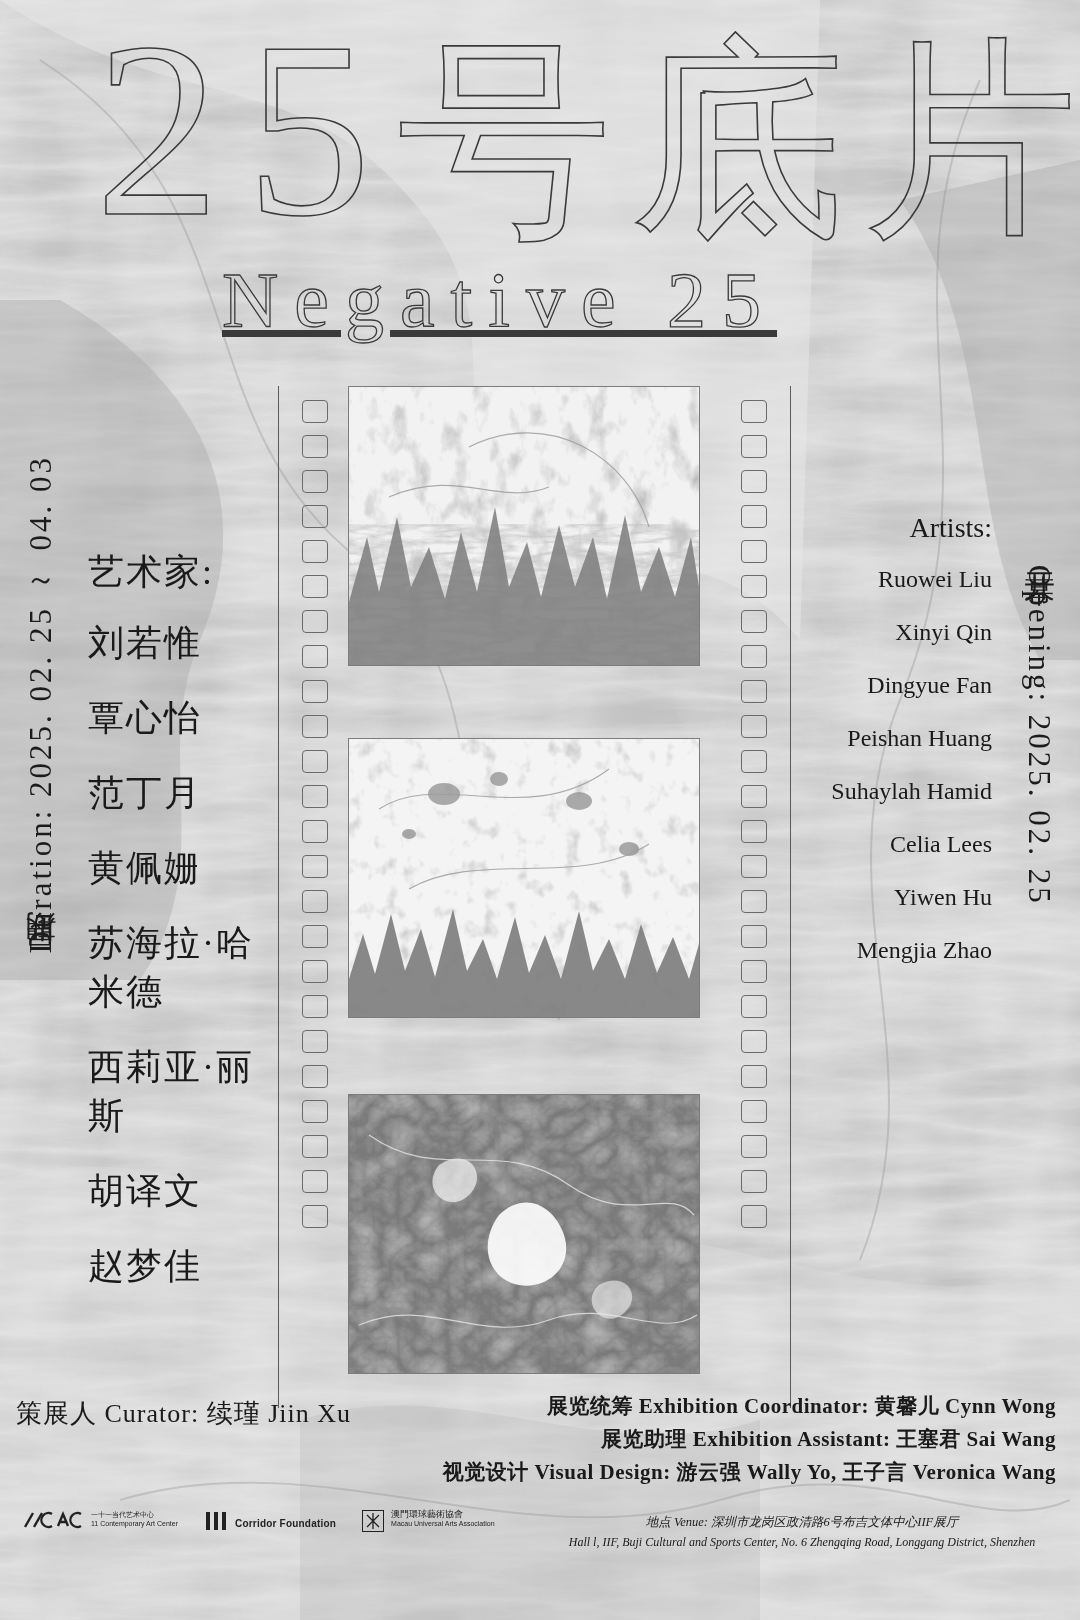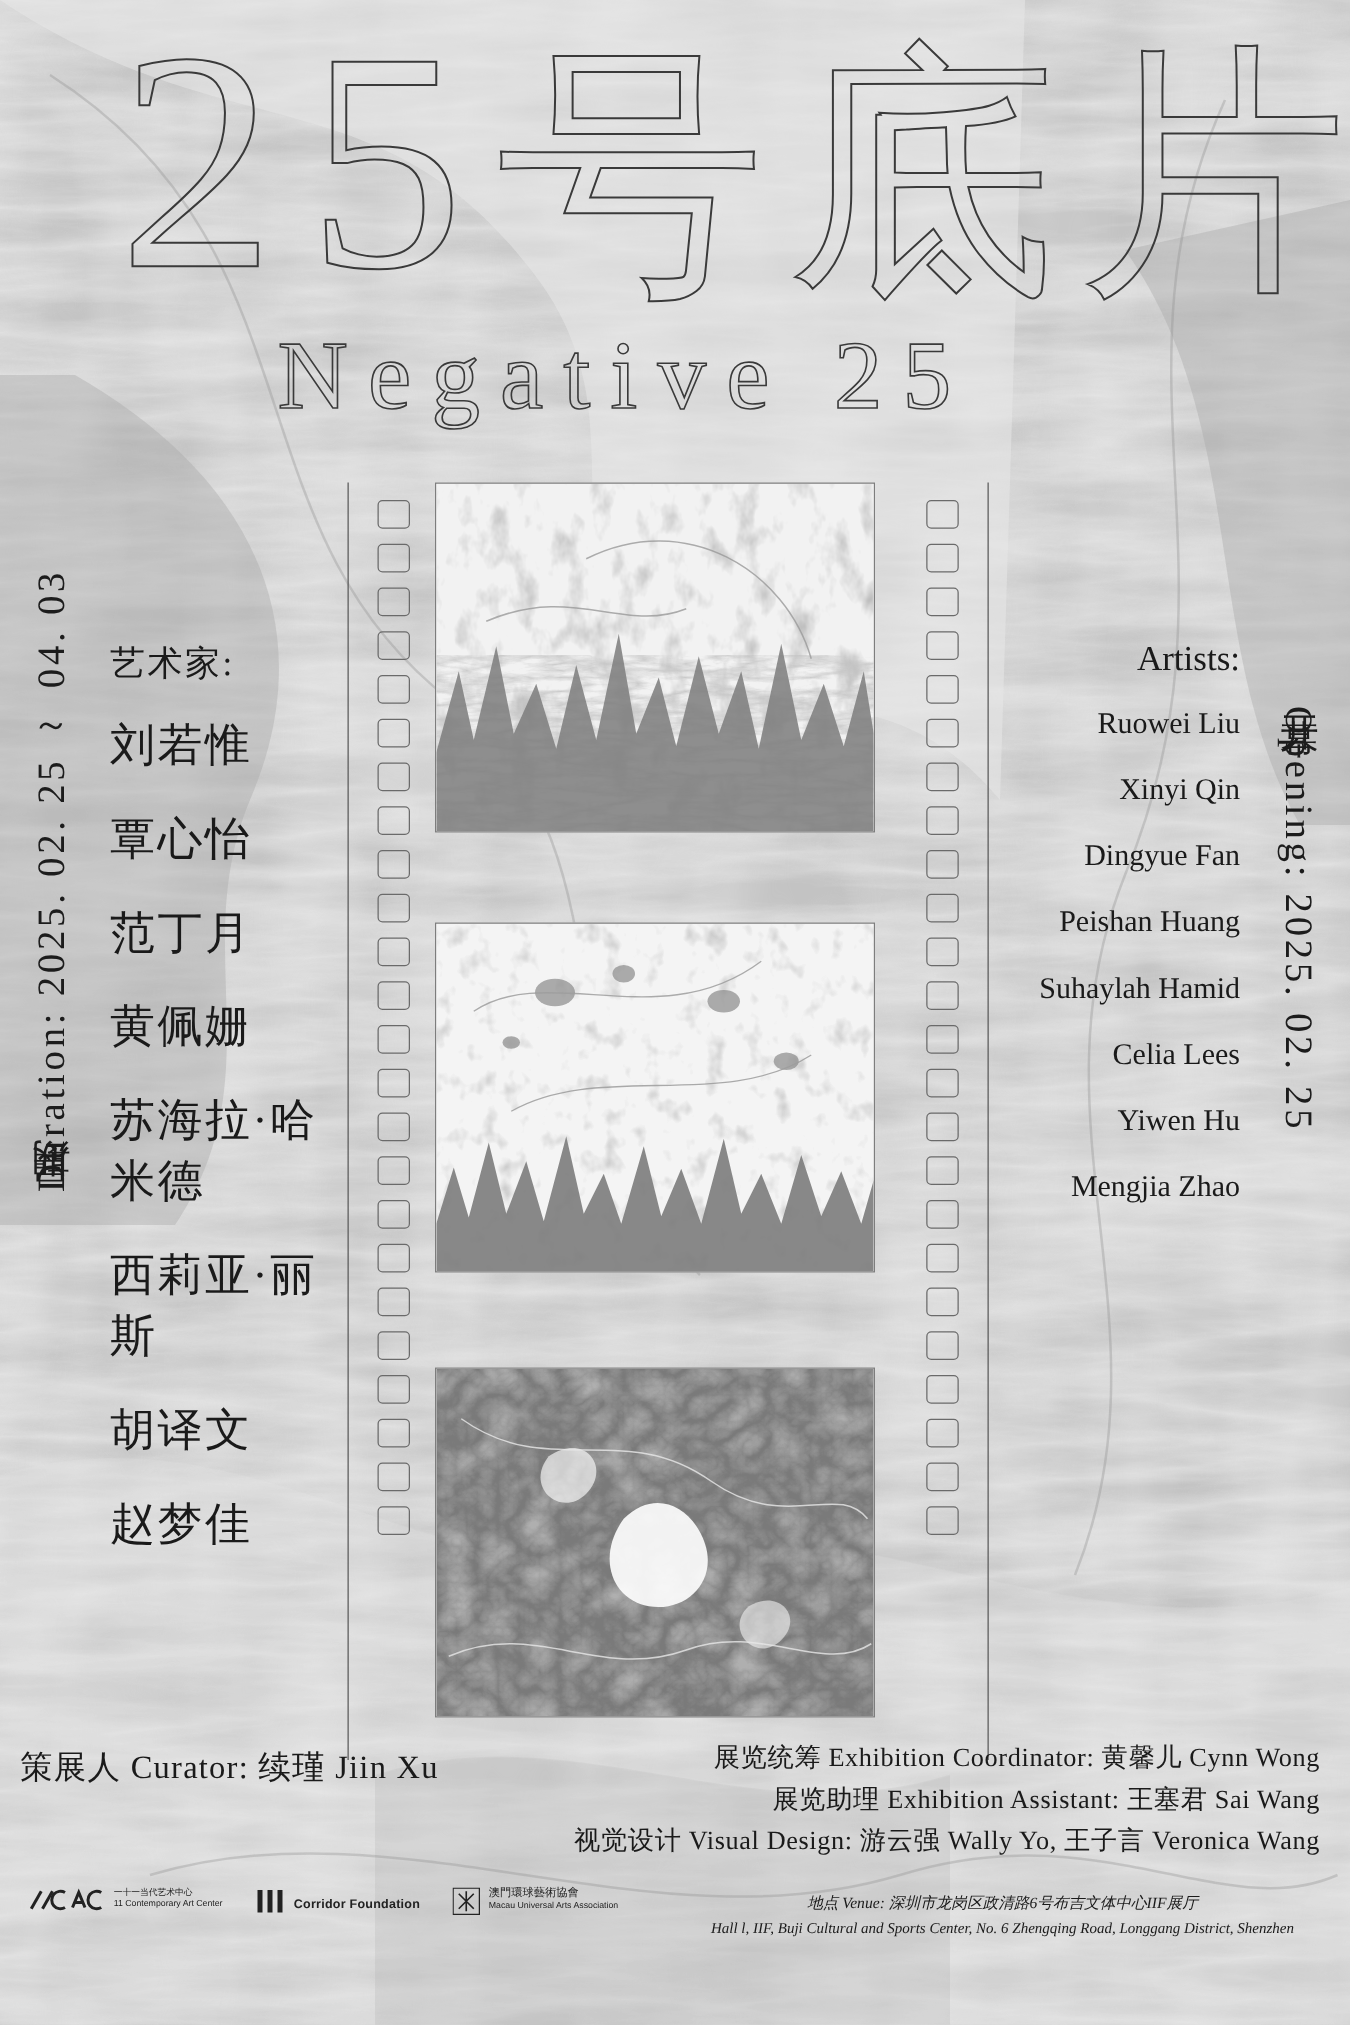--- a/index.html
+++ b/index.html
@@ -28,20 +28,21 @@
     white-space:nowrap;
   }
   .title-cn .num{font-size:250px;letter-spacing:26px;}
   .title-en{
     position:absolute;top:255px;left:222px;
     font-size:78px;letter-spacing:16px;
     color:transparent;
     -webkit-text-stroke:1.3px #3a3a3a;
     font-family:"Liberation Serif", serif;
     white-space:nowrap;
+    text-decoration:underline;
   }
 
   
   .vrule{position:absolute;background:#5a5a5a;width:1px;}
   .vrule.left{left:278px;top:386px;height:1022px;}
   .vrule.right{left:790px;top:386px;height:1022px;}
 
   
   .film{position:absolute;left:278px;top:386px;width:513px;height:1022px;}
   .sprockets{position:absolute;top:14px;width:26px;}
@@ -70,34 +71,34 @@
     font-size:31px;
     letter-spacing:3px;
     white-space:nowrap;
     color:#1c1c1c;
   }
   .vtext.duration{left:20px;top:455px;transform:rotate(180deg);}
   .vtext.opening{right:20px;top:548px;}
 
   
   .artists-cn{position:absolute;left:88px;top:512px;width:190px;}
-  .artists-cn .head{font-size:28px;margin-bottom:22px;letter-spacing:2px;}
+  .artists-cn .head{font-size:36px;margin-bottom:22px;letter-spacing:2px;margin-top:36px;}
   .artists-cn .name{font-size:36px;margin-bottom:26px;letter-spacing:2px;}
 
   .artists-en{position:absolute;right:88px;top:512px;width:280px;text-align:right;}
   .artists-en .head{font-size:28px;margin-bottom:22px;}
   .artists-en .name{font-size:24px;margin-bottom:26px;}
 
   
   .curator{
     position:absolute;left:16px;top:1396px;font-size:26px;letter-spacing:1px;
   }
   .credits{
     position:absolute;right:24px;top:1390px;text-align:right;
-    font-size:21px;line-height:33px;letter-spacing:.5px;
+    font-size:21px;line-height:33px;letter-spacing:.5px;font-weight:bold;
   }
 
   
   .footer{position:absolute;left:0;top:1500px;width:1080px;height:120px;}
   .logos{position:absolute;left:22px;top:10px;display:flex;align-items:flex-start;gap:26px;}
   .logo{display:flex;align-items:flex-start;gap:7px;}
   .logo .mark{flex:none;}
   .logo .txt{font-size:7px;line-height:9px;color:#222;font-family:Liberation Sans, sans-serif;}
   .logo .txt b{font-size:10px;display:block;font-weight:bold;letter-spacing:.2px;}
   .venue{

